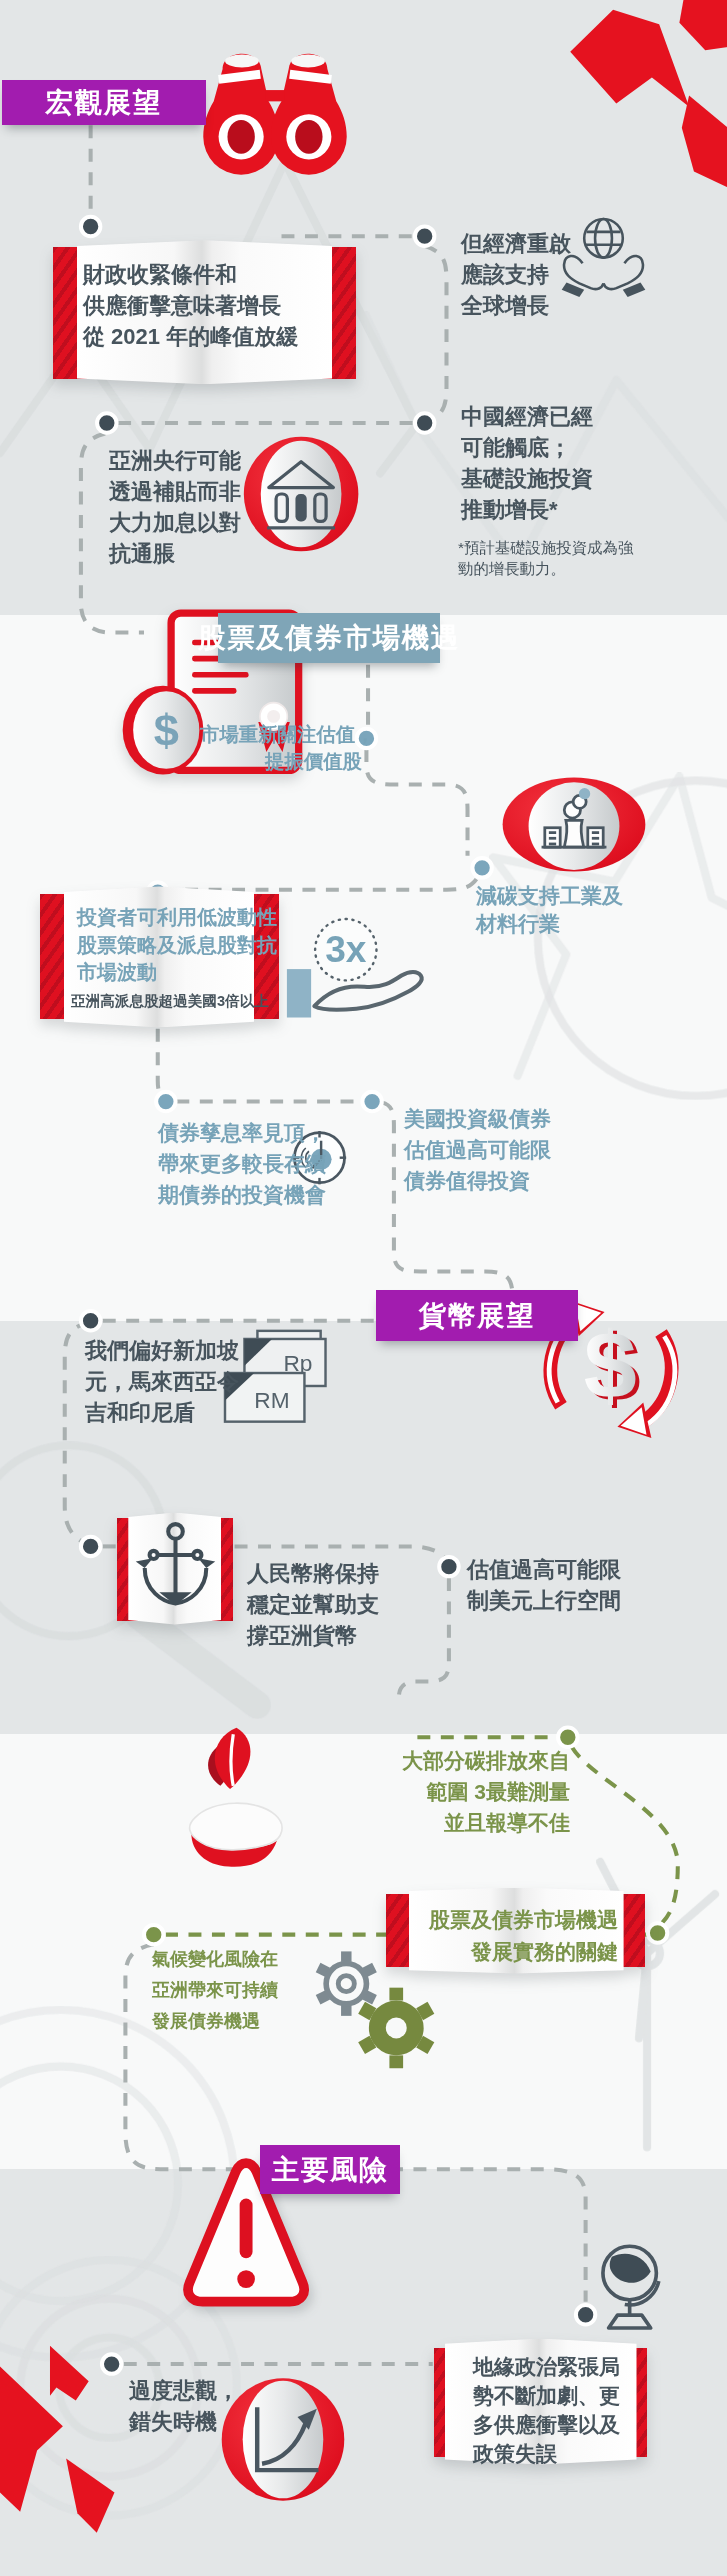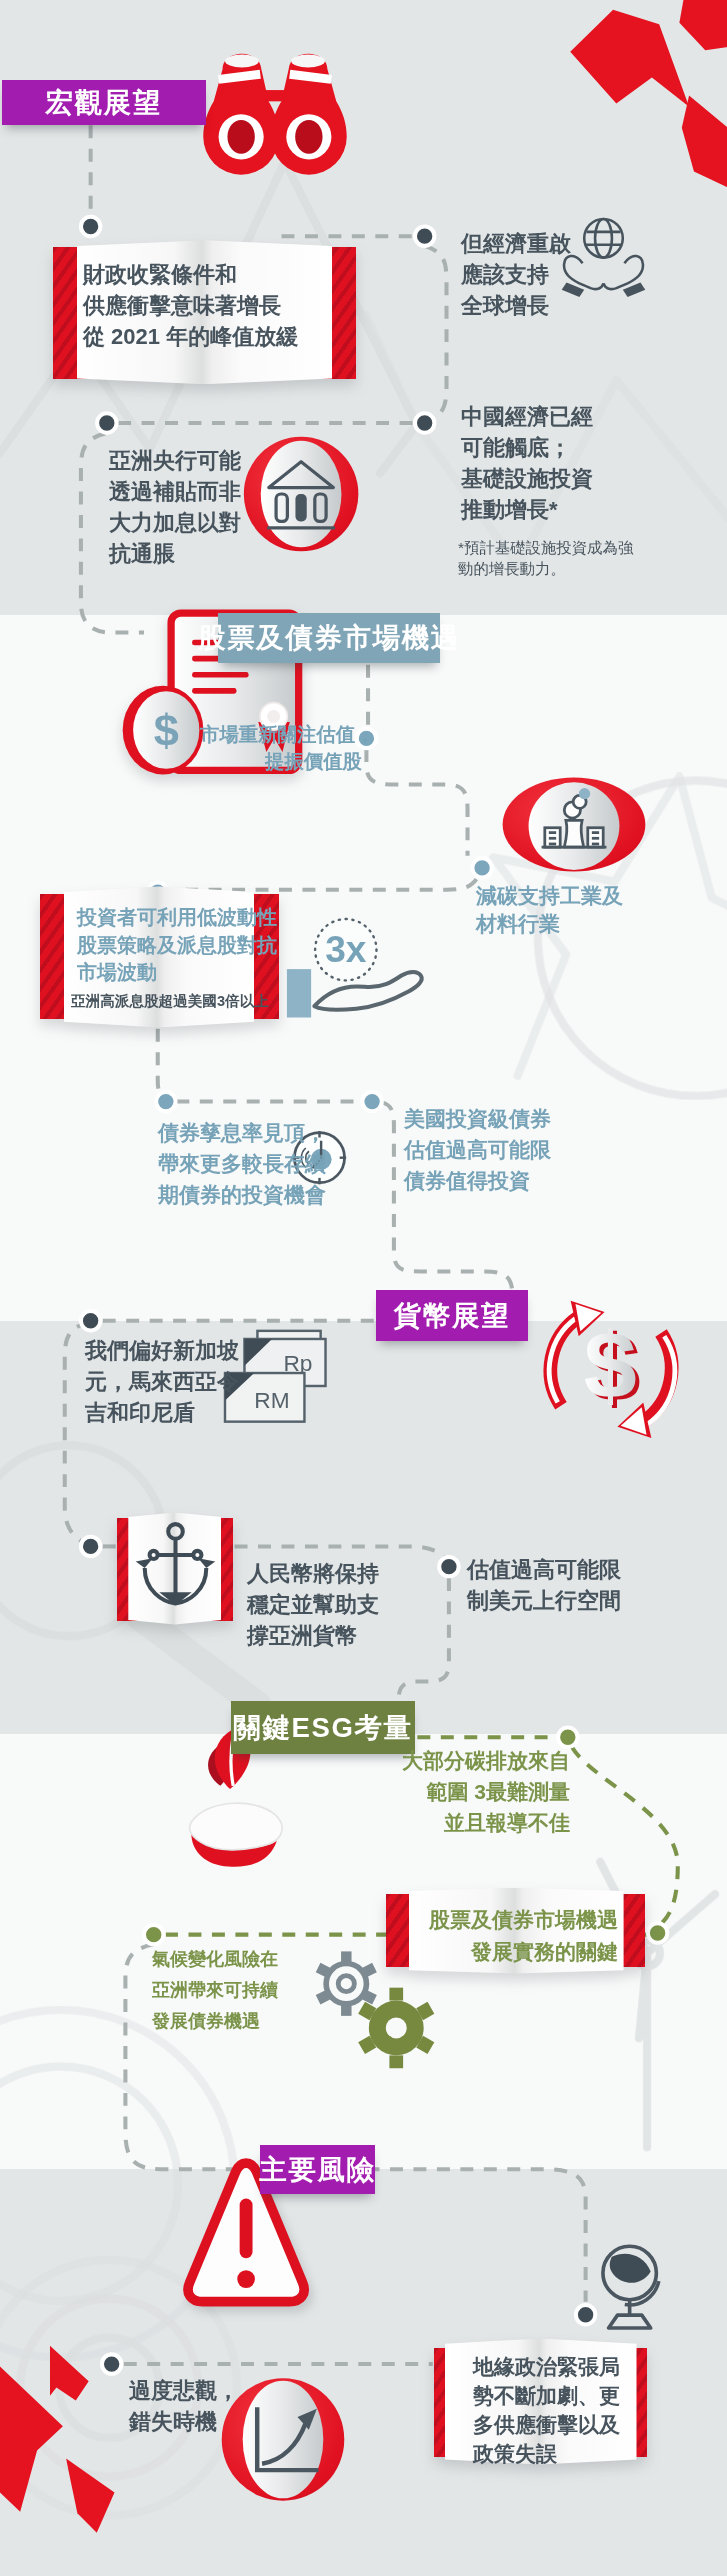--- a/index.html
+++ b/index.html
@@ -315,21 +315,21 @@
     <circle cx="41" cy="40" r="13" fill="#7ba6bc"></circle>
     <line x1="41" y1="40" x2="41" y2="17" stroke="#4a5761" stroke-width="3"></line>
     <line x1="41" y1="40" x2="30" y2="51" stroke="#4a5761" stroke-width="3"></line>
   </svg>
   <div class="txt blue" style="left:404px;top:1103px;font-size:21px;line-height:31px;">
     <div>美國投資級債券</div>
     <div>估值過高可能限</div>
     <div>債券值得投資</div>
   </div>
 
-  <div class="banner dark" style="left:376px;top:1290px;width:152px;height:51px;">貨幣展望</div>
+  <div class="banner dark" style="left:376px;top:1290px;width:202px;height:51px;">貨幣展望</div>
 
   <svg class="abs" style="left:530px;top:1291px;z-index:2;" width="162" height="155" viewBox="0 0 200 192">
     <g fill="none" stroke-linecap="butt">
       <path d="M38,142 A80,80 0 0 1 60,32" stroke="#df1120" stroke-width="17"></path>
       <path d="M34,138 A80,80 0 0 1 56,34" stroke="#ffffff" stroke-width="6"></path>
       <path d="M162,52 A80,80 0 0 1 140,162" stroke="#df1120" stroke-width="17"></path>
       <path d="M166,56 A80,80 0 0 1 144,166" stroke="#ffffff" stroke-width="6"></path>
     </g>
     <polygon points="50,12 92,26 60,56" fill="#df1120"></polygon>
     <polygon points="56,16 88,27 62,50" fill="#ffffff"></polygon>
@@ -375,21 +375,20 @@
   <div class="txt slate" style="left:467px;top:1554px;">
     <div>估值過高可能限</div>
     <div>制美元上行空間</div>
   </div>
   <div class="txt slate" style="left:247px;top:1558px;">
     <div>人民幣將保持</div>
     <div>穩定並幫助支</div>
     <div>撐亞洲貨幣</div>
   </div>
 
-  <div class="banner green" style="left:231px;top:1701px;width:184px;height:53px;">關鍵ESG考量</div>
 
   <svg class="abs" style="left:180px;top:1721px;z-index:2;" width="113" height="162" viewBox="0 0 140 200">
     <path d="M48,30 C30,44 30,66 50,80 C64,66 62,42 48,30 Z" fill="#a90f1e"></path>
     <path d="M70,8 C40,20 32,56 62,84 C92,58 96,24 70,8 Z" fill="#df1120"></path>
     <path d="M66,16 C62,40 62,60 66,80" stroke="#ffffff" stroke-width="4" fill="none"></path>
     <path d="M14,138 C30,158 100,164 120,148 C112,172 90,182 60,180 C32,178 14,162 14,138 Z" fill="#df1120"></path>
     <path d="M18,120 C40,96 96,96 118,116 C132,128 128,146 110,152 C80,162 44,162 26,150 C10,140 8,130 18,120 Z" fill="#fcfcfc" stroke="#e4e4e4" stroke-width="2"></path>
   </svg>
 
   <div class="txt green right" style="left:400px;top:1745px;width:170px;font-size:21px;line-height:31px;">
@@ -433,21 +432,21 @@
         <line x1="29" y1="17" x2="43" y2="25"></line>
           <line x1="0" y1="34" x2="0" y2="50"></line>
         <line x1="-29" y1="17" x2="-43" y2="25"></line>
           <line x1="-29" y1="-17" x2="-43" y2="-25"></line>
       </g>
       <circle r="34" fill="#76893f"></circle>
       <circle r="13" fill="#f8f9f9"></circle>
     </g>
   </svg>
 
-  <div class="banner dark" style="left:260px;top:2145px;width:115px;height:49px;">主要風險</div>
+  <div class="banner dark" style="left:260px;top:2145px;width:140px;height:49px;">主要風險</div>
 
   <svg class="abs" style="left:180px;top:2153px;z-index:2;filter:drop-shadow(4.9px 6.5px 4.9px rgba(50,60,66,.18));" width="133" height="166" viewBox="0 0 165 205">
     <path d="M82,12 C88,12 92,16 95,23 L152,160 C158,174 150,184 136,184 L28,184 C14,184 6,174 12,160 L69,23 C72,16 76,12 82,12 Z" fill="#fdfdfd" stroke="#dd1020" stroke-width="12" stroke-linejoin="round"></path>
     <rect x="74" y="56" width="16" height="74" rx="8" fill="#dd1020"></rect>
     <circle cx="82" cy="156" r="11" fill="#dd1020"></circle>
   </svg>
 
   <svg class="abs" style="left:594px;top:2239px;z-index:2;" width="81" height="102" viewBox="0 0 100 126">
     <circle cx="44" cy="42" r="33" fill="none" stroke="#4a5761" stroke-width="4.5"></circle>
     <path d="M22,22 C40,13 62,20 70,40 C60,57 38,58 26,46 C18,38 18,30 22,22 Z" fill="#3f4c55"></path>

